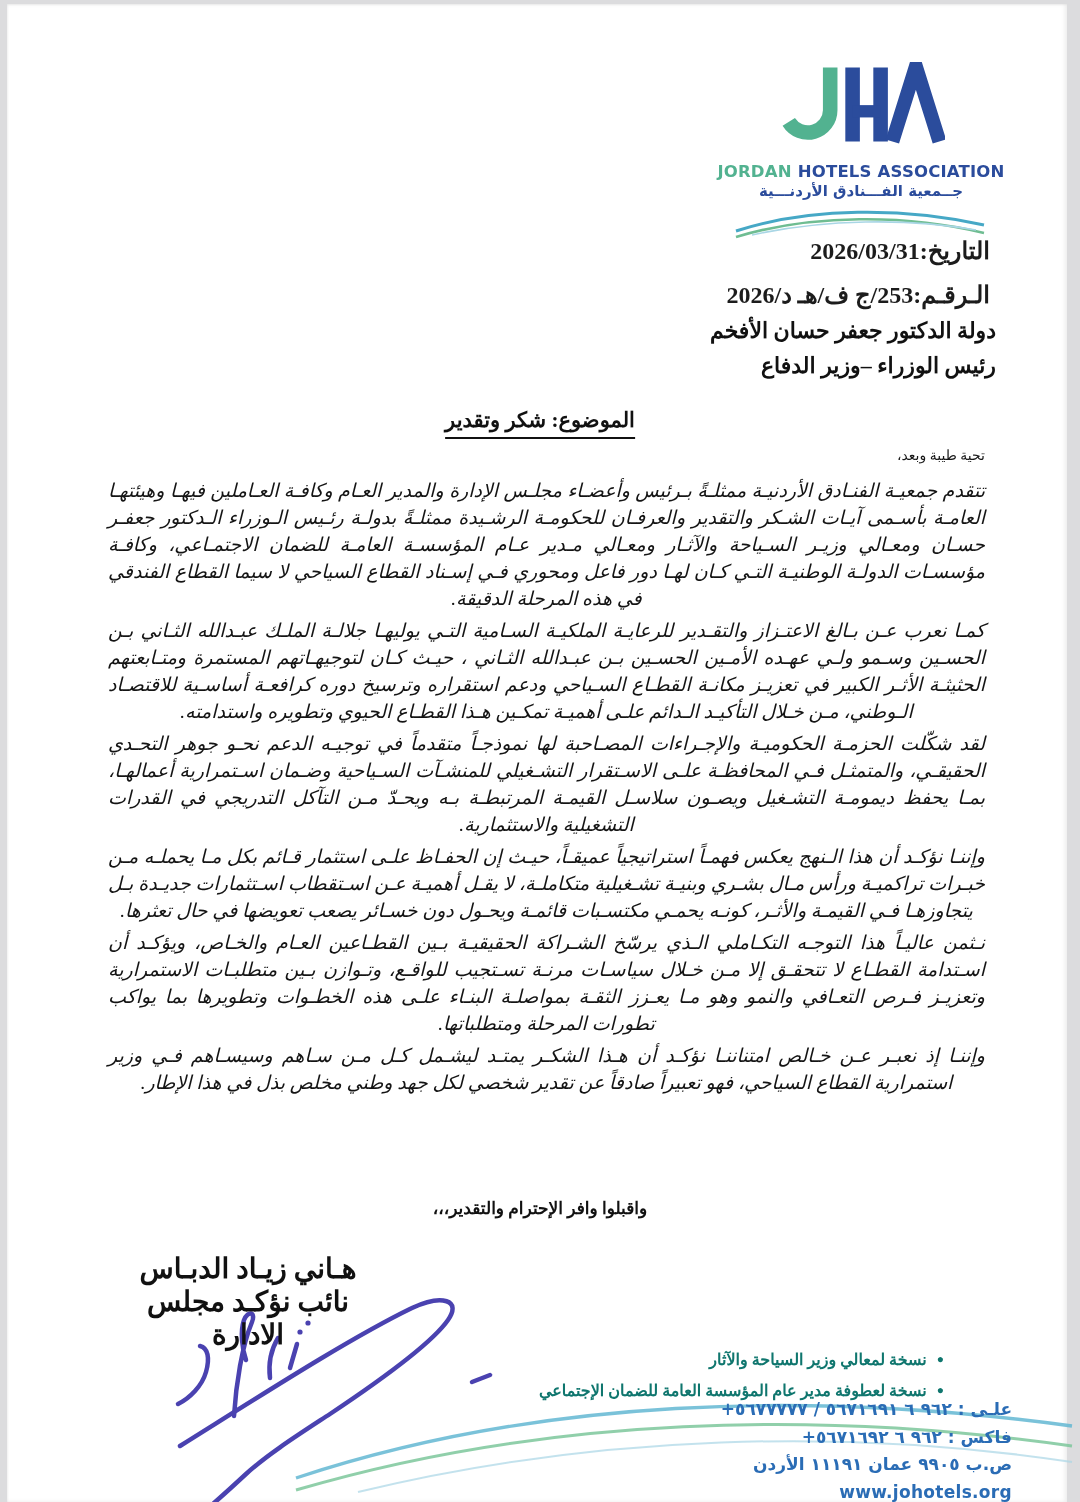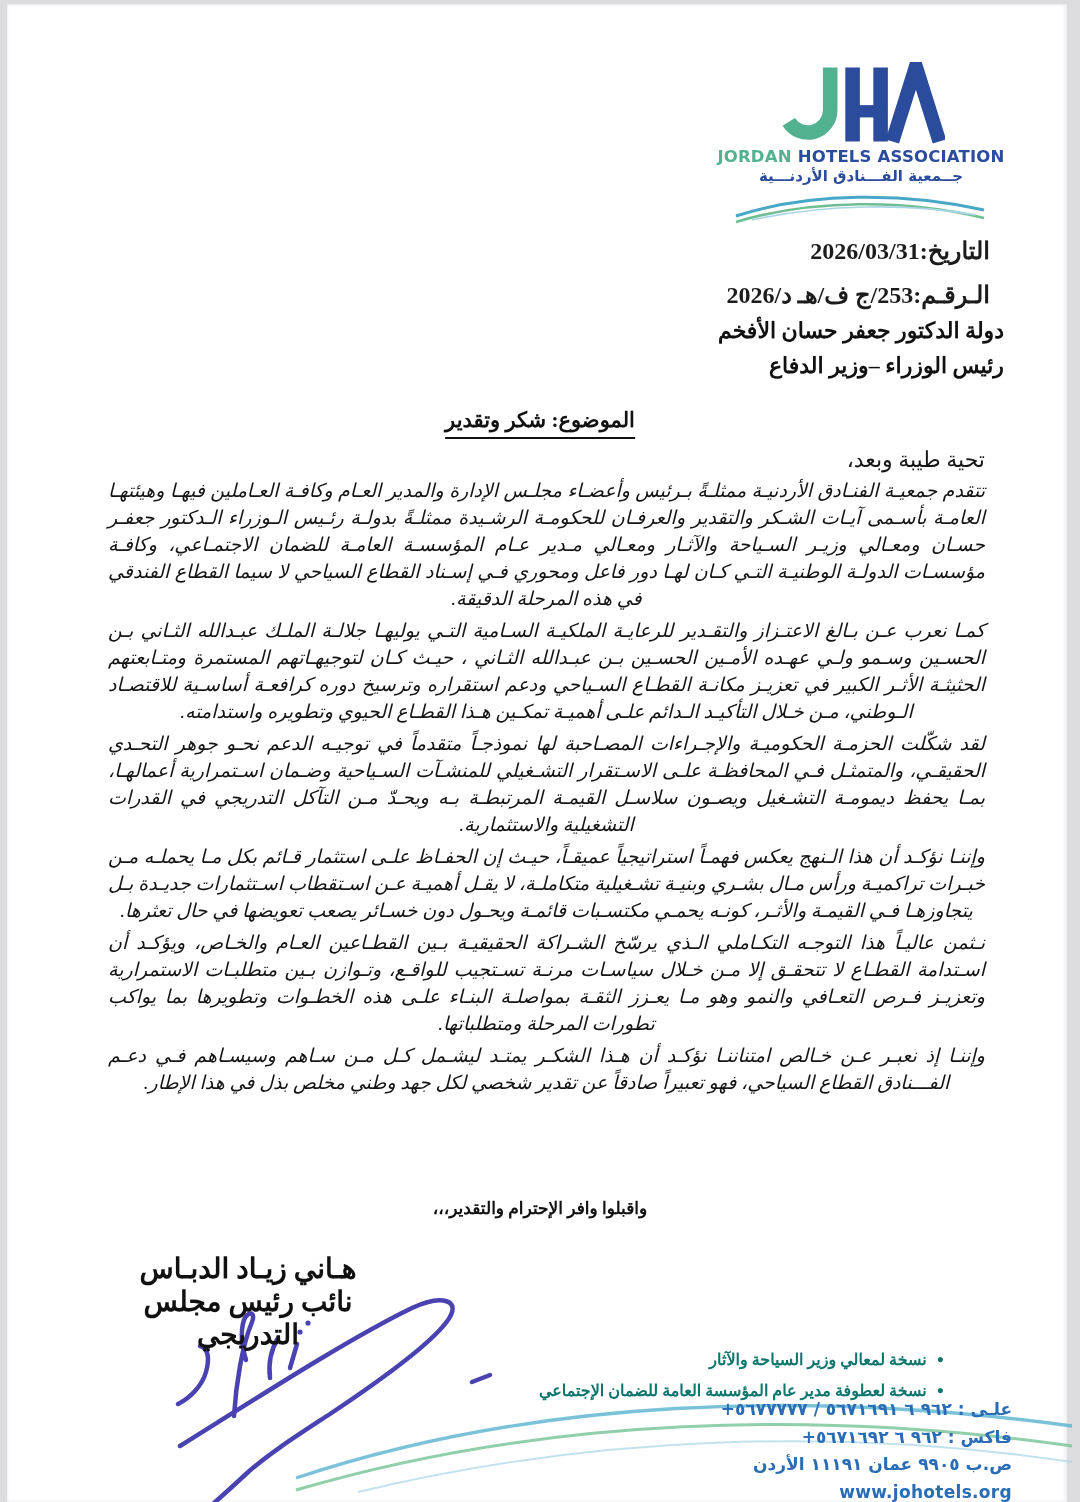--- a/index.html
+++ b/index.html
@@ -3,30 +3,30 @@
 <meta charset="utf-8">
 <style>
   html,body{margin:0;padding:0;}
   body{background:#c9c9cb;font-family:"Liberation Serif","DejaVu Serif",serif;}
   .stage{position:relative;width:1080px;height:1502px;background:#dcdcde;overflow:hidden;margin:0 auto;}
   .paper{position:absolute;left:7px;top:4px;right:13px;bottom:0;background:#ffffff;
          box-shadow:inset -2px 0 4px rgba(0,0,0,.08), inset 1px 1px 2px rgba(0,0,0,.05);}
   .abs{position:absolute;}
   
   .letterhead{left:705px;top:62px;width:312px;text-align:center;}
-  .org-en{font-family:"DejaVu Sans","Liberation Sans",sans-serif;font-weight:700;font-size:16.5px;letter-spacing:.2px;margin-top:1px;white-space:nowrap;}
+  .org-en{font-family:"DejaVu Sans","Liberation Sans",sans-serif;font-weight:700;font-size:16.5px;letter-spacing:.2px;margin-top:16px;white-space:nowrap;}
   .org-en .g{color:#52b290;}
   .org-en .b{color:#2b4c9c;}
   .org-ar{direction:rtl;color:#2b4c9c;font-weight:700;font-size:15px;margin-top:1px;font-family:"DejaVu Sans","Liberation Sans",sans-serif;white-space:nowrap;}
   
   .meta-line{right:90px;direction:rtl;font-weight:700;font-size:24px;color:#1c1c1c;white-space:nowrap;}
-  .addr{right:76px;direction:rtl;font-weight:700;font-size:22px;color:#111;white-space:nowrap;}
+  .addr{right:84px;direction:rtl;font-weight:700;font-size:22px;color:#111;white-space:nowrap;}
   .subject{left:50%;transform:translateX(-50%);top:408px;direction:rtl;font-weight:700;font-size:21px;color:#111;
            border-bottom:2.5px solid #111;padding-bottom:4px;white-space:nowrap;}
-  .greeting{right:95px;top:447px;direction:rtl;font-size:22px;color:#161616;}
+  .greeting{right:95px;top:447px;direction:rtl;font-size:14px;color:#161616;}
   .bodytext{left:108px;right:95px;top:477px;direction:rtl;font-size:19px;line-height:27px;color:#141414;}
   .bodytext p{margin:0 0 5px 0;text-align:justify;text-align-last:center;font-style:italic;}
   .closing{left:50%;transform:translateX(-50%);top:1198px;direction:rtl;font-weight:700;font-size:17px;color:#111;white-space:nowrap;}
   .sig-block{left:116px;top:1252px;width:264px;text-align:center;direction:rtl;font-weight:700;font-size:28px;line-height:33px;color:#111;}
   .cc{right:136px;top:1344px;direction:rtl;font-weight:700;font-size:16px;line-height:30px;color:#0f766e;text-align:right;}
   .cc .row{white-space:nowrap;}
   .cc .dot{display:inline-block;margin-left:10px;font-size:12px;vertical-align:2px;}
   .contact{right:68px;top:1396px;direction:rtl;text-align:right;font-family:"DejaVu Sans","Liberation Sans",sans-serif;
            font-weight:700;font-size:17px;line-height:27.5px;color:#2a6cb5;z-index:5;}
   .contact .num{direction:ltr;unicode-bidi:isolate;}
@@ -70,28 +70,28 @@
   <div class="abs subject">الموضوع: شكر وتقدير</div>
 
   <div class="abs greeting">تحية طيبة وبعد،</div>
 
   <div class="abs bodytext">
     <p>تتقدم جمعيـة الفنـادق الأردنيـة ممثلـةً بـرئيس وأعضـاء مجلـس الإدارة والمدير العـام وكافـة العـاملين فيهـا وهيئتهـا العامـة بأسـمى آيـات الشـكر والتقدير والعرفـان للحكومـة الرشـيدة ممثلـةً بدولـة رئـيس الـوزراء الـدكتور جعفـر حسـان ومعـالي وزيـر السـياحة والآثـار ومعـالي مـدير عـام المؤسسـة العامـة للضمان الاجتمـاعي، وكافـة مؤسسـات الدولـة الوطنيـة التـي كـان لهـا دور فاعل ومحوري فـي إسـناد القطاع السياحي لا سيما القطاع الفندقي في هذه المرحلة الدقيقة.</p>
     <p>كمـا نعرب عـن بـالغ الاعتـزاز والتقـدير للرعايـة الملكيـة السـامية التـي يوليهـا جلالـة الملـك عبـدالله الثـاني بـن الحسـين وسـمو ولـي عهـده الأمـين الحسـين بـن عبـدالله الثـاني ، حيـث كـان لتوجيهـاتهم المستمرة ومتـابعتهم الحثيثـة الأثـر الكبير في تعزيـز مكانـة القطـاع السـياحي ودعم استقراره وترسيخ دوره كرافعـة أساسـية للاقتصـاد الـوطني، مـن خـلال التأكيـد الـدائم علـى أهميـة تمكـين هـذا القطـاع الحيوي وتطويره واستدامته.</p>
     <p>لقد شكّلت الحزمـة الحكوميـة والإجـراءات المصـاحبة لها نموذجـاً متقدماً في توجيـه الدعم نحـو جوهر التحـدي الحقيقـي، والمتمثـل فـي المحافظـة علـى الاسـتقرار التشـغيلي للمنشـآت السـياحية وضـمان اسـتمرارية أعمالهـا، بمـا يحفظ ديمومـة التشـغيل ويصـون سلاسـل القيمـة المرتبطـة بـه ويحـدّ مـن التآكل التدريجي في القدرات التشغيلية والاستثمارية.</p>
     <p>وإننـا نؤكـد أن هذا الـنهج يعكس فهمـاً استراتيجياً عميقـاً، حيـث إن الحفـاظ علـى استثمار قـائم بكل مـا يحملـه مـن خبـرات تراكميـة ورأس مـال بشـري وبنيـة تشـغيلية متكاملـة، لا يقـل أهميـة عـن اسـتقطاب اسـتثمارات جديـدة بـل يتجاوزهـا فـي القيمـة والأثـر، كونـه يحمـي مكتسـبات قائمـة ويحـول دون خسـائر يصعب تعويضها في حال تعثرها.</p>
     <p>نـثمن عاليـاً هذا التوجـه التكـاملي الـذي يرسّخ الشـراكة الحقيقيـة بـين القطـاعين العـام والخـاص، ويؤكـد أن اسـتدامة القطـاع لا تتحقـق إلا مـن خـلال سياسـات مرنـة تسـتجيب للواقـع، وتـوازن بـين متطلبـات الاستمرارية وتعزيـز فـرص التعـافي والنمو وهو مـا يعـزز الثقـة بمواصلـة البنـاء علـى هذه الخطـوات وتطويرها بما يواكب تطورات المرحلة ومتطلباتها.</p>
-    <p>وإننـا إذ نعبـر عـن خـالص امتناننـا نؤكـد أن هـذا الشكـر يمتـد ليشـمل كـل مـن سـاهم وسيسـاهم فـي دعـم الفـــنادق القطاع السياحي، فهو تعبيراً صادقاً عن تقدير شخصي لكل جهد وطني مخلص بذل في هذا الإطار.</p>
+    <p>وإننـا إذ نعبـر عـن خـالص امتناننـا نؤكـد أن هـذا الشكـر يمتـد ليشـمل كـل مـن سـاهم وسيسـاهم فـي وزير استمرارية القطاع السياحي، فهو تعبيراً صادقاً عن تقدير شخصي لكل جهد وطني مخلص بذل في هذا الإطار.</p>
   </div>
 
   <div class="abs closing">واقبلوا وافر الإحترام والتقدير،،،</div>
 
   <div class="abs sig-block">
     <div>هـاني زيـاد الدبـاس</div>
-    <div>نائب رئيس مجلس التدريجي</div>
+    <div>نائب نؤكـد مجلس الادارة</div>
   </div>
   <svg class="abs sig-svg" width="360" height="235" viewBox="0 0 360 235">
     <g fill="none" stroke="#4a42b0" stroke-width="4.5" stroke-linecap="round">
       <path d="M28 128 C40 122 52 110 56 96 C60 82 58 72 50 70"></path>
       <path d="M84 140 C86 108 92 70 102 46 C106 36 98 34 94 44 C90 56 92 72 96 84"></path>
       <path d="M120 102 C118 86 122 72 128 62"></path>
       <path d="M140 92 L147 68"></path>
       <path d="M30 170 C110 120 200 62 262 32 C292 18 312 24 298 44 C282 67 234 102 180 138 C148 159 118 178 96 198 C82 211 72 220 64 227"></path>
       <path d="M322 106 L340 99"></path>
     </g>

